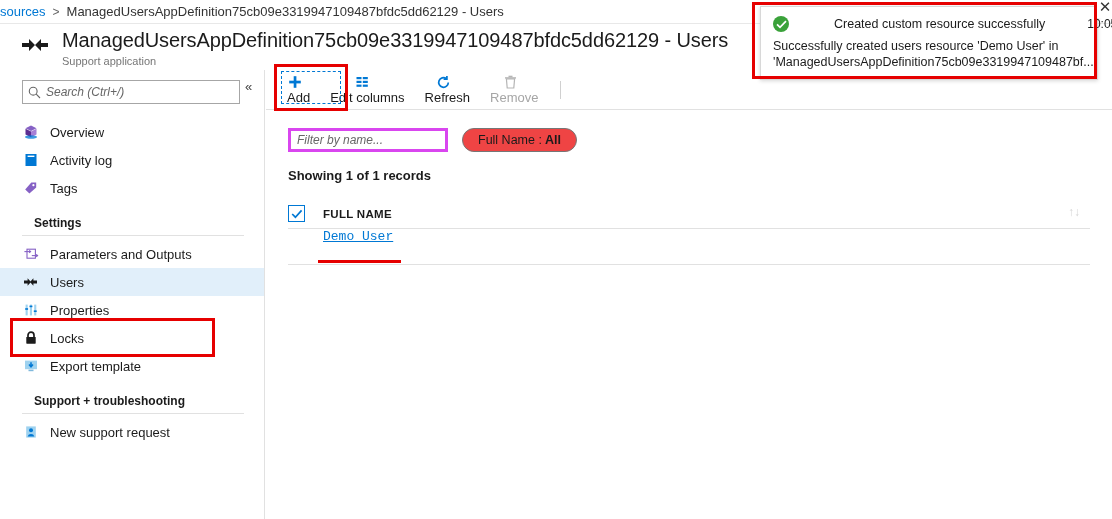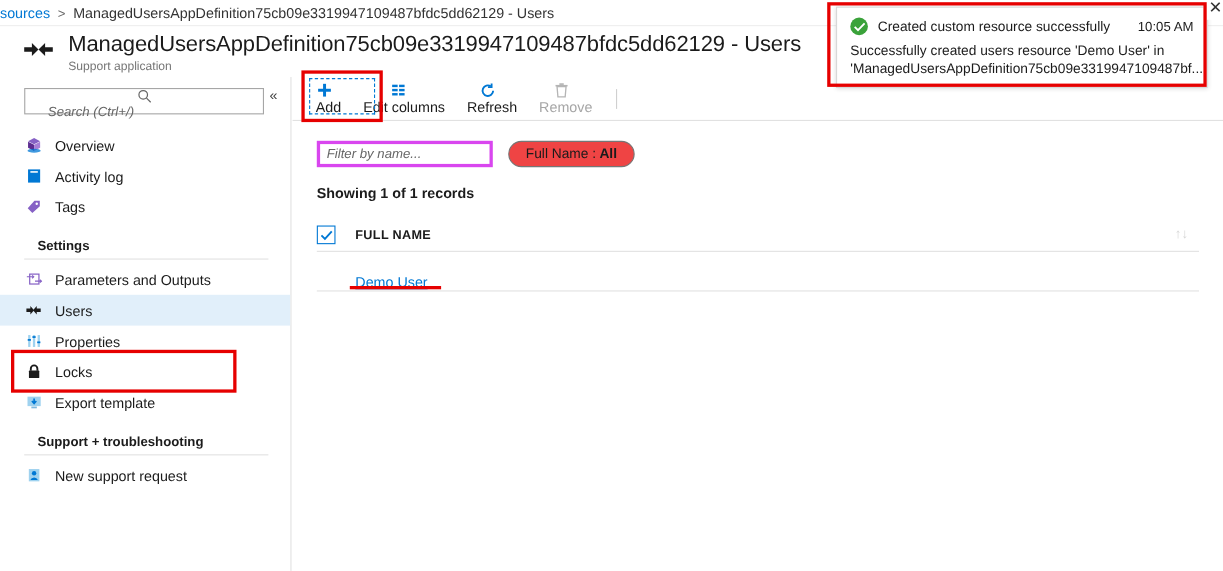--- a/index.html
+++ b/index.html
@@ -85,21 +85,20 @@
     position: relative;
     margin: 10px 0 0 22px;
     width: 218px; height: 24px;
   }
   .search-box {
     width: 218px; height: 24px;
     border: 1px solid #a6a6a6;
     background: #fff;
     display: flex; align-items: center;
     padding-left: 5px;
-    flex-direction: column;
   }
   .search-icon {
     width: 13px; height: 13px;
     flex: 0 0 auto;
     margin-right: 5px;
     color: #666;
   }
   .search-input {
     border: none; outline: none;
     font-family: "Liberation Sans", sans-serif;
@@ -255,44 +254,45 @@
   }
   .sort-ico {
     position: absolute;
     right: 10px; top: 7px;
     color: #d5d5d5;
     font-size: 12px;
     cursor: pointer;
     line-height: 1;
   }
   .grid-row {
-    display: flex; align-items: flex-end;
+    display: flex; align-items: flex-start;
     height: 36px;
     border-bottom: 1px solid #e1e1e1;
     padding-left: 35px;
+    font-family: Liberation Mono, monospace;
   }
   .cell-link {
     font-size: 13px;
     color: #0078d4;
     text-decoration: underline;
     cursor: pointer;
   }
 
   
   .toast {
     position: absolute;
     right: 14px; top: 6px;
     width: 338px; height: 74px;
     background: #ffffff;
     border: 1px solid #d8d8d8;
     box-shadow: 0 1px 4px rgba(0,0,0,0.16);
     padding: 9px 12px 8px 12px;
   }
   .toast-top {
-    display: flex; align-items: center;
+    display: flex; align-items: center; gap: 36px;
   }
   .ok-ico {
     width: 16px; height: 16px;
     border-radius: 50%;
     background: #3aa23a;
     flex: 0 0 auto;
     display: flex; align-items: center; justify-content: center;
     margin-right: 9px;
   }
   .toast-title {

